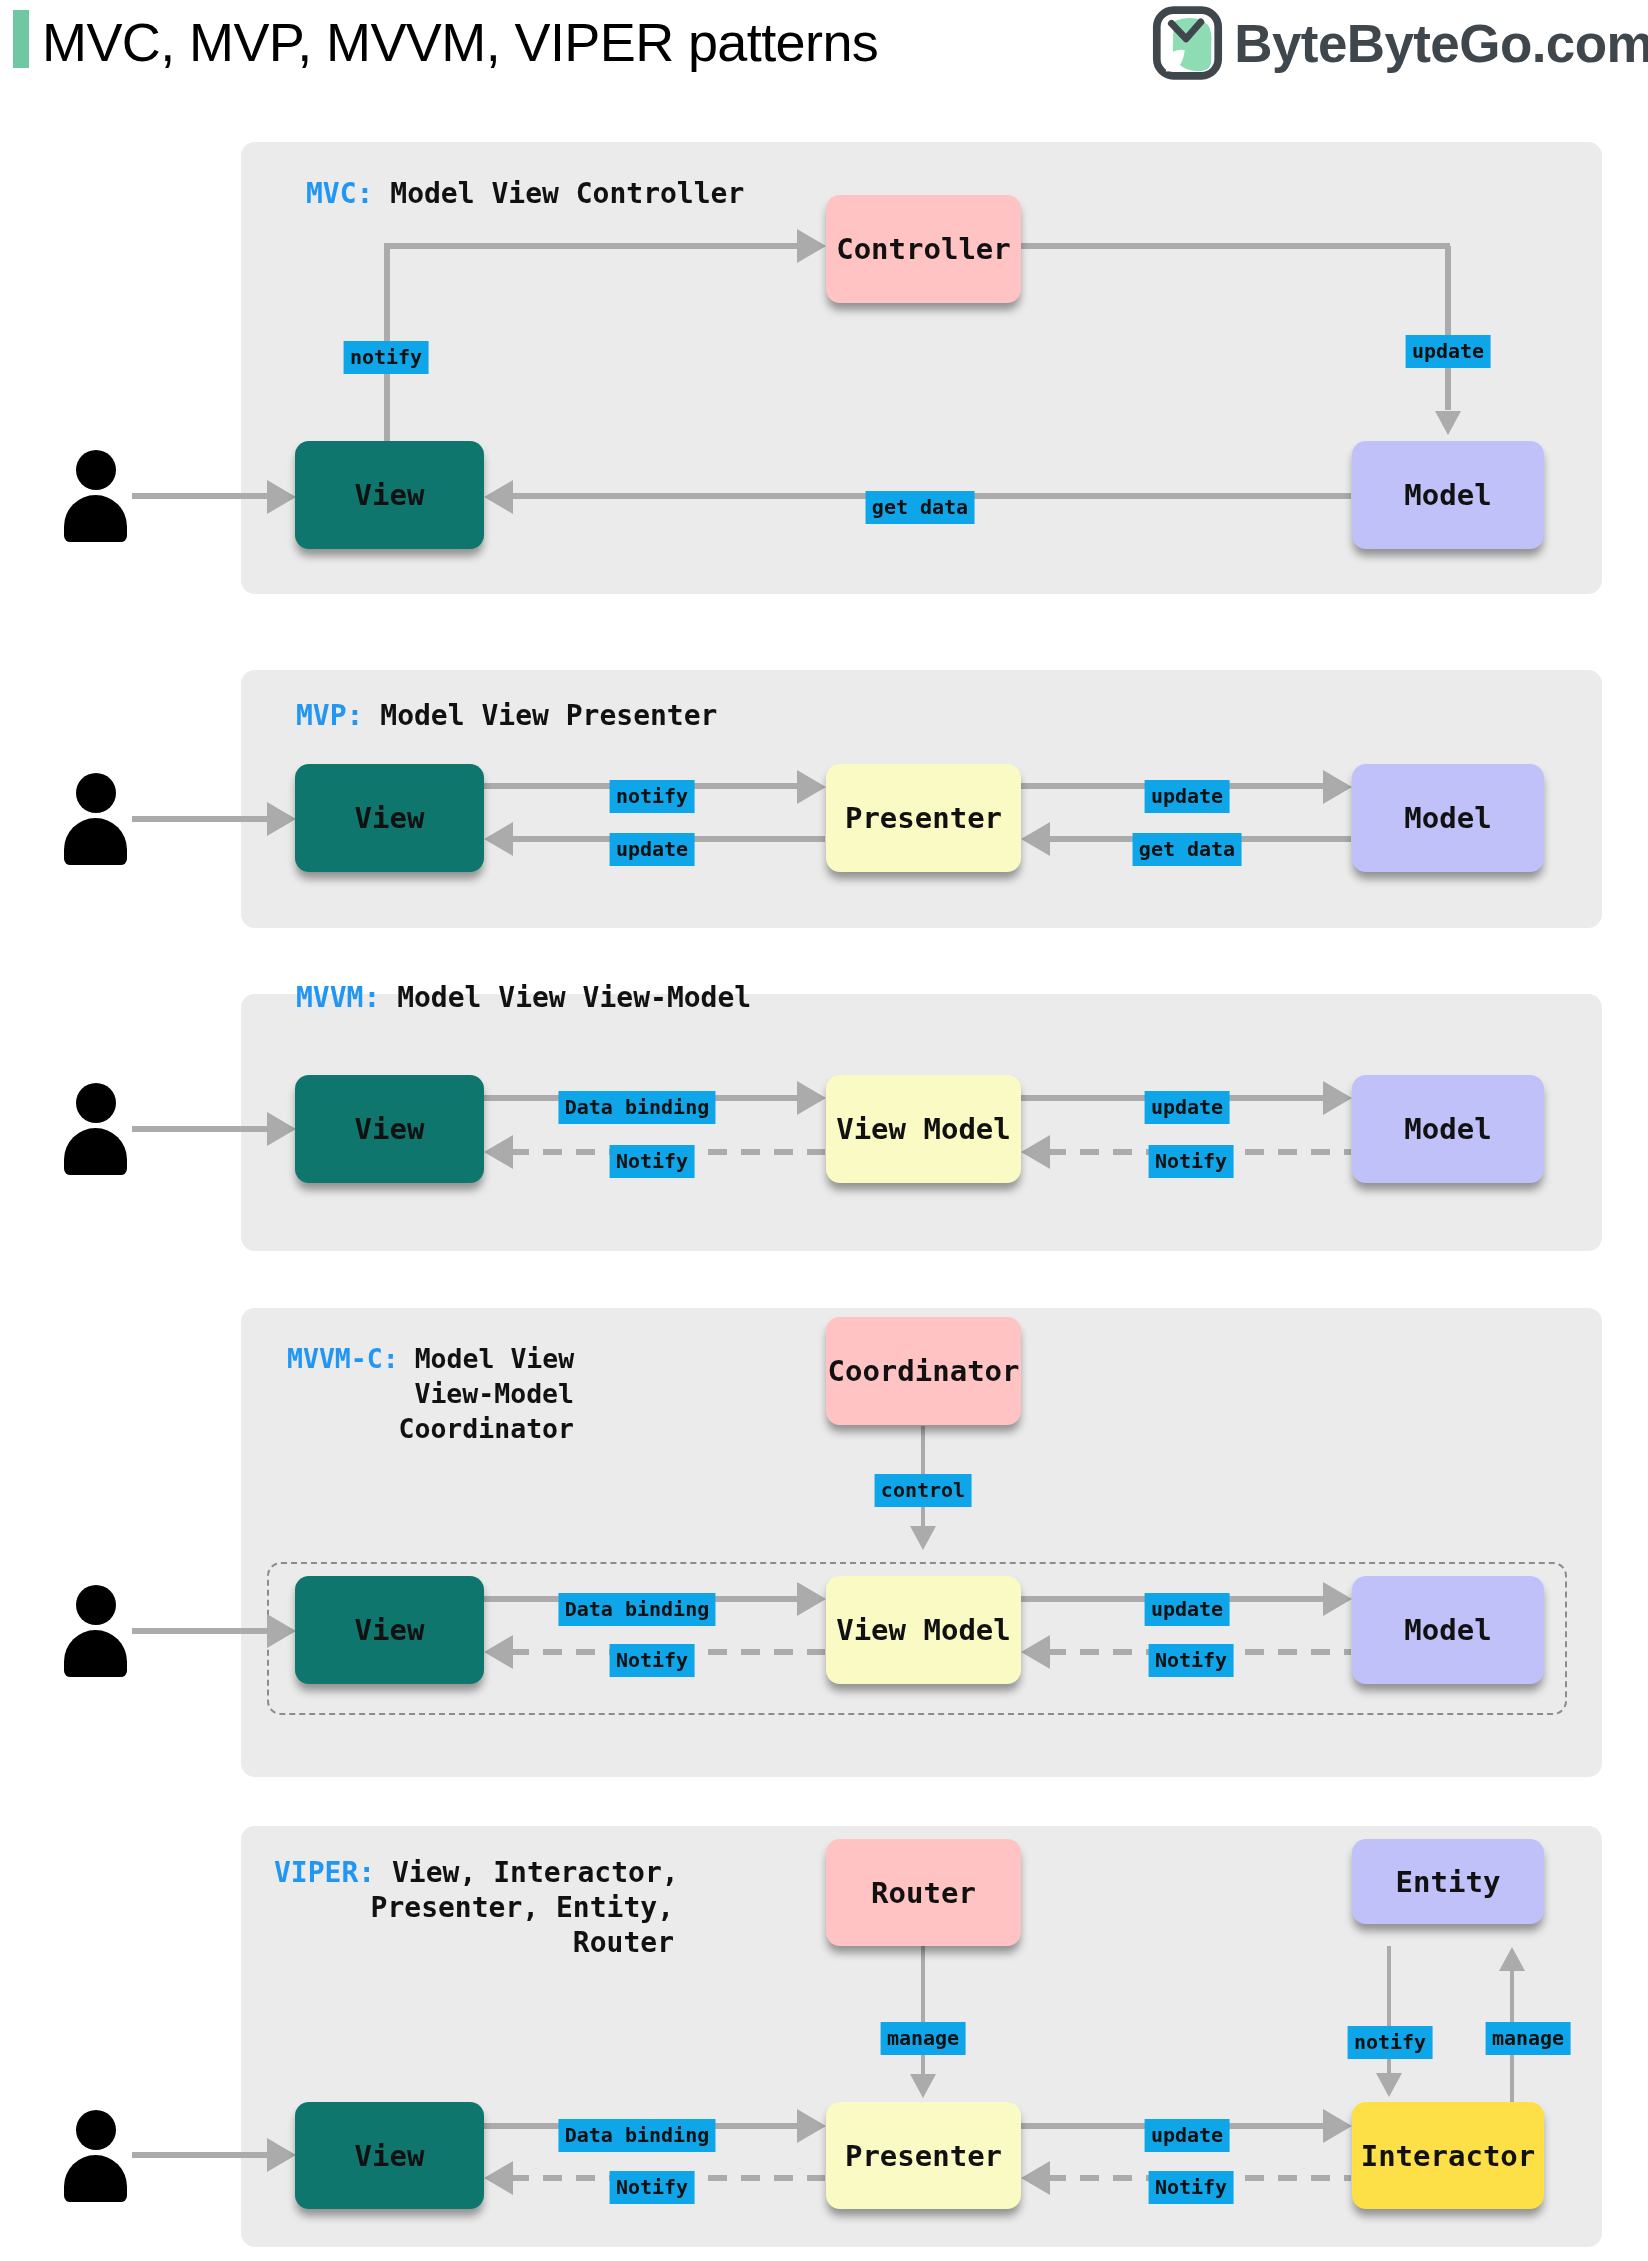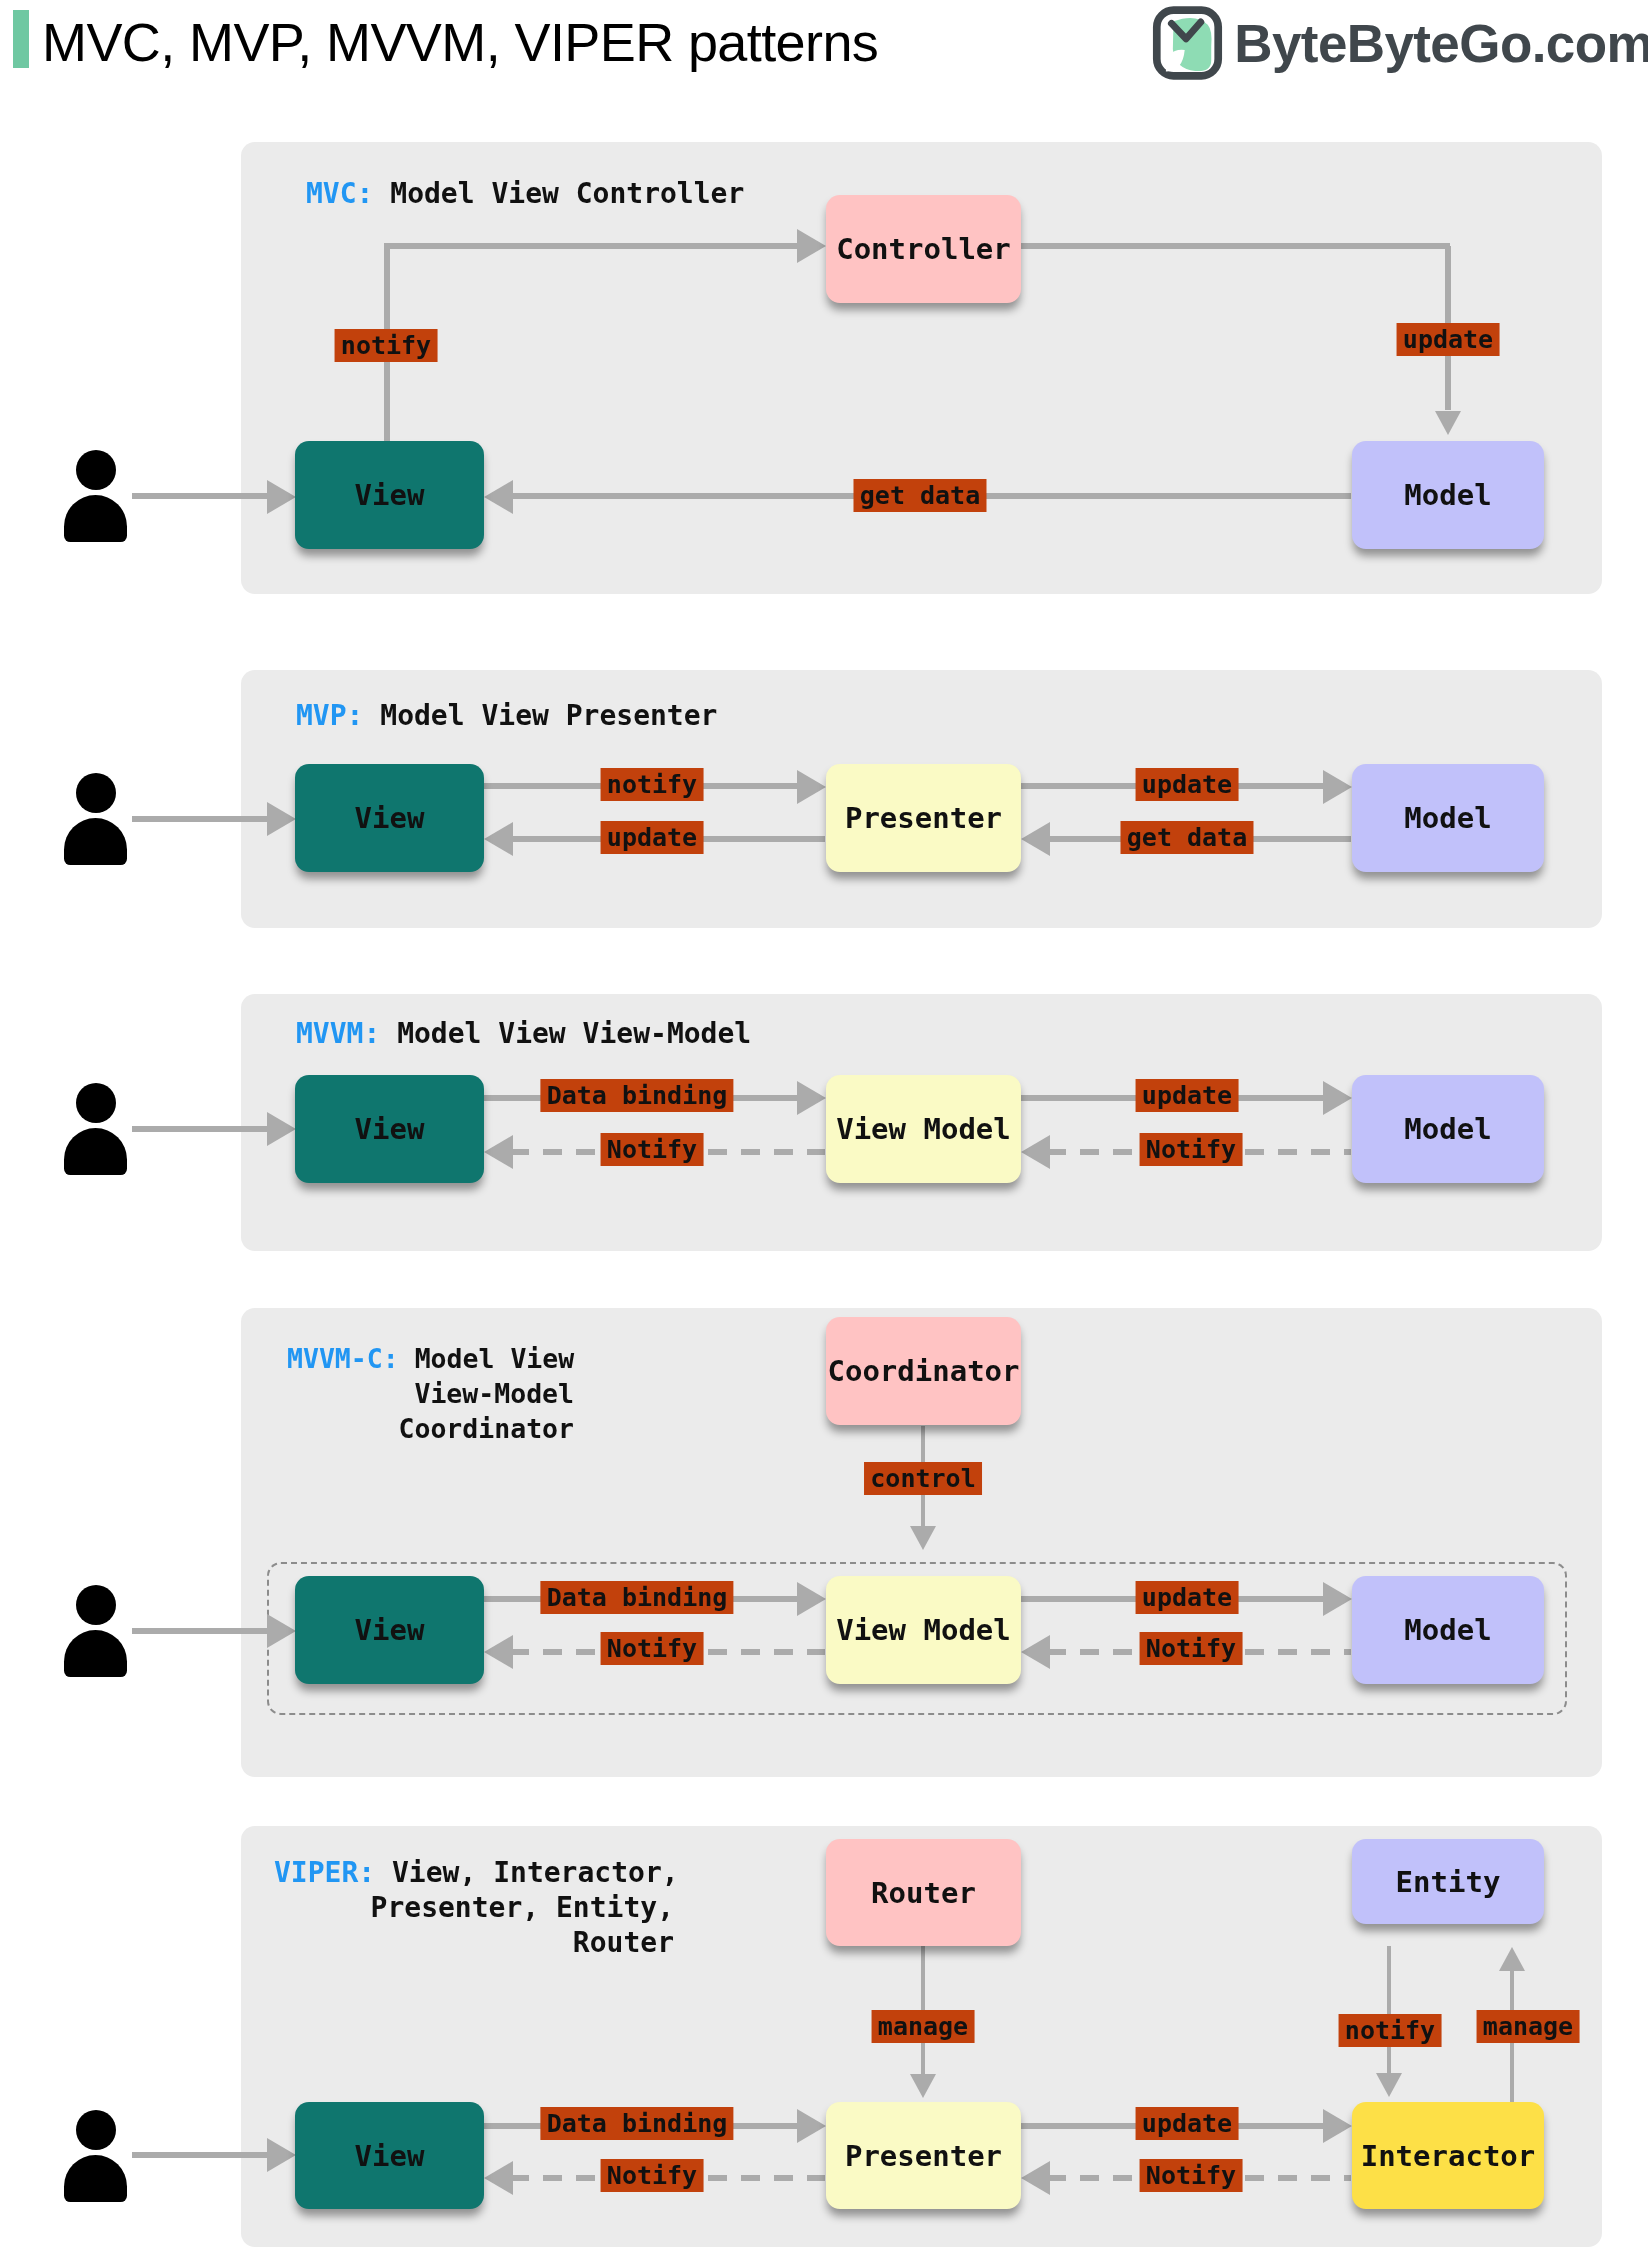--- a/index.html
+++ b/index.html
@@ -27,22 +27,22 @@
   .hl{position:absolute;height:6.3px;background:#ABABAB;}
   .vl{position:absolute;width:6.3px;background:#ABABAB;}
   .vt{position:absolute;width:4.4px;background:#ABABAB;}
   .hd{position:absolute;height:6.3px;background:repeating-linear-gradient(90deg,#ABABAB 0 19px,transparent 19px 33px);}
   
   .ar{position:absolute;width:0;height:0;border-top:17px solid transparent;border-bottom:17px solid transparent;border-left:29px solid #ABABAB;}
   .al{position:absolute;width:0;height:0;border-top:17px solid transparent;border-bottom:17px solid transparent;border-right:29px solid #ABABAB;}
   .ad{position:absolute;width:0;height:0;border-left:13.2px solid transparent;border-right:13.2px solid transparent;border-top:24px solid #ABABAB;}
   .au{position:absolute;width:0;height:0;border-left:13.2px solid transparent;border-right:13.2px solid transparent;border-bottom:24px solid #ABABAB;}
   
-  .alabel{position:absolute;transform:translateX(-50%);background:#c2410c;padding:0 6.3px;
-      font-size:25px;font-weight:700;color:#111;white-space:nowrap;line-height:33px;}
+  .alabel{position:absolute;transform:translateX(-50%);background:#0ea5e9;padding:0 6.3px;
+      font-size:20px;font-weight:700;color:#111;white-space:nowrap;line-height:33px;margin-top:12px;}
   
   .person{position:absolute;width:63px;height:92px;}
   .p-head{width:40px;height:40px;border-radius:50%;background:#000;margin:0 auto;}
   .p-body{margin-top:5px;width:63px;height:47px;background:#000;border-radius:31.5px 31.5px 6.3px 6.3px;}
   
   .dash-box{position:absolute;border:2.5px dashed #8C8C8C;border-radius:14px;}
 </style>
 </head>
 <body>
 
@@ -119,21 +119,21 @@
 
   <div class="bx c-green" style="left:295px;top:764px;width:189px;height:108px;">View</div>
   <div class="bx c-yellow" style="left:826px;top:764px;width:195px;height:108px;">Presenter</div>
   <div class="bx c-purple" style="left:1352px;top:764px;width:192px;height:108px;">Model</div>
 
   <div class="person" style="left:64px;top:773px;">
     <div class="p-head"></div>
     <div class="p-body"></div>
   </div>
 
-  <div class="sec-title" style="left:296px;top:1016px;">
+  <div class="sec-title" style="left:296px;top:980px;">
     <span class="abbr">MVVM:</span> <span>Model View View-Model</span>
   </div>
 
   <div class="hl" style="left:484px;top:1095px;width:314px;"></div>
   <div class="ar" style="left:797px;top:1081px;"></div>
   <div class="al" style="left:484px;top:1135px;"></div>
   <div class="hd" style="left:510px;top:1149px;width:315px;"></div>
   <div class="hl" style="left:1021px;top:1095px;width:303px;"></div>
   <div class="ar" style="left:1323px;top:1081px;"></div>
   <div class="al" style="left:1021px;top:1135px;"></div>

